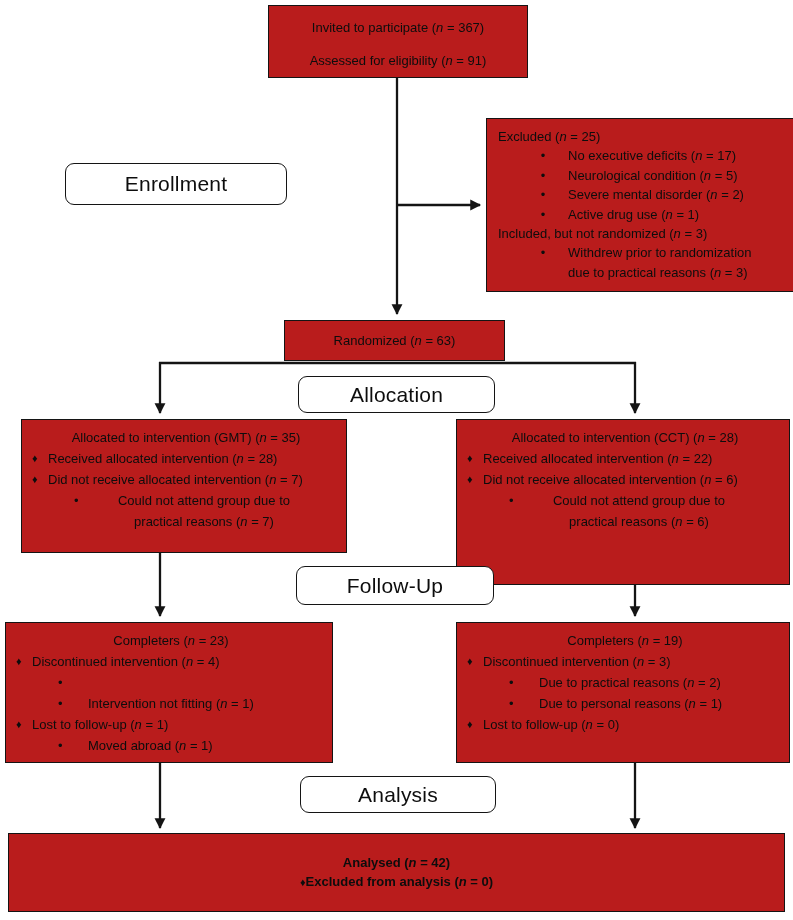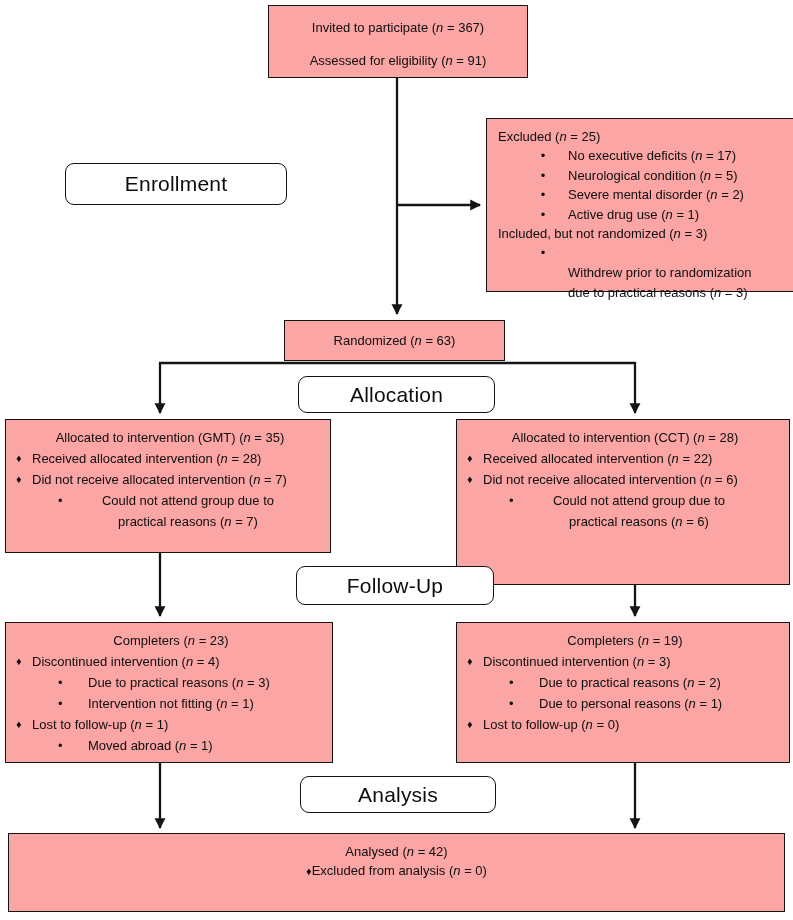--- a/index.html
+++ b/index.html
@@ -10,21 +10,21 @@
     font-family: "Liberation Sans", sans-serif;
     color: #0d0d0d;
     overflow: hidden;
   }
   .page { position: absolute; inset: 0; width: 793px; height: 920px; }
 
   svg.connectors { position: absolute; left: 0; top: 0; z-index: 1; }
 
   .box {
     position: absolute; z-index: 2;
-    background: #fca5a5;
+    background: #b91c1c;
     border: 1.7px solid #141414;
     font-size: 13px;
     line-height: 1.5;
   }
   .stage-label {
     position: absolute; z-index: 3;
     background: #fff;
     border: 1.7px solid #141414;
     border-radius: 9px;
     display: flex; align-items: center; justify-content: center;
@@ -37,33 +37,33 @@
   .top-box { padding-top: 12px; }
   .top-box .line + .line { margin-top: 13px; }
 
   
   .excluded { padding: 8px 6px 0 11px; line-height: 19.4px; }
   .bullet-row { display: flex; align-items: flex-start; }
   .bullet-row .bullet {
     flex: 0 0 auto; text-align: center;
   }
   .excluded .bullet-row .bullet { width: 14px; margin-left: 38px; margin-right: 18px; }
-  .excluded .wrap-text { width: 205px; margin-top: 20px; }
+  .excluded .wrap-text { width: 205px; }
 
   
   .arm-box { padding: 7px 6px 0 10px; line-height: 21px; }
   .arm-box .title { text-align: center; }
   .diamond-row { display: flex; align-items: flex-start; }
   .diamond-row .diamond { flex: 0 0 auto; width: 12px; margin-right: 4px; font-size: 11px; }
   .sub-bullet { display: flex; align-items: flex-start; }
   .sub-bullet .bullet { flex: 0 0 auto; width: 14px; margin-left: 42px; margin-right: 16px; }
   .sub-bullet .wrap-text { width: 200px; text-align: center; }
 
   
-  .analysed-box { padding-top: 8px; line-height: 19px; }
+  .analysed-box { padding-top: 19px; line-height: 19px; font-weight: bold; }
   .analysed-box .diamond-inline { font-size: 11px; }
 
   i { font-style: italic; }
 </style>
 </head>
 <body>
 
 <div class="page">
 
   <svg class="connectors" width="793" height="920" viewBox="0 0 793 920">
@@ -123,21 +123,21 @@
     <span>Follow-Up</span>
   </div>
   <div class="stage-label" style="left:300px; top:776px; width:196px; height:37px;">
     <span>Analysis</span>
   </div>
 
   <div class="box" style="left:284px; top:320px; width:221px; height:41px; display:flex; align-items:center; justify-content:center;">
     <span>Randomized (<i>n</i> = 63)</span>
   </div>
 
-  <div class="box arm-box" style="left:5px; top:419px; width:326px; height:134px;">
+  <div class="box arm-box" style="left:21px; top:419px; width:326px; height:134px;">
     <div class="title">Allocated to intervention (GMT) (<i>n</i> = 35)</div>
     <div class="diamond-row">
       <span class="diamond">♦</span>
       <span>Received allocated intervention (<i>n</i> = 28)</span>
     </div>
     <div class="diamond-row">
       <span class="diamond">♦</span>
       <span>Did not receive allocated intervention (<i>n</i> = 7)</span>
     </div>
     <div class="sub-bullet">
@@ -163,21 +163,20 @@
   </div>
 
   <div class="box arm-box" style="left:5px; top:622px; width:328px; height:141px;">
     <div class="title">Completers (<i>n</i> = 23)</div>
     <div class="diamond-row">
       <span class="diamond">♦</span>
       <span>Discontinued intervention (<i>n</i> = 4)</span>
     </div>
     <div class="sub-bullet">
       <span class="bullet">•</span>
-      <span>Due to practical reasons (<i>n</i> = 3)</span>
     </div>
     <div class="sub-bullet">
       <span class="bullet">•</span>
       <span>Intervention not fitting (<i>n</i> = 1)</span>
     </div>
     <div class="diamond-row">
       <span class="diamond">♦</span>
       <span>Lost to follow-up (<i>n</i> = 1)</span>
     </div>
     <div class="sub-bullet">

